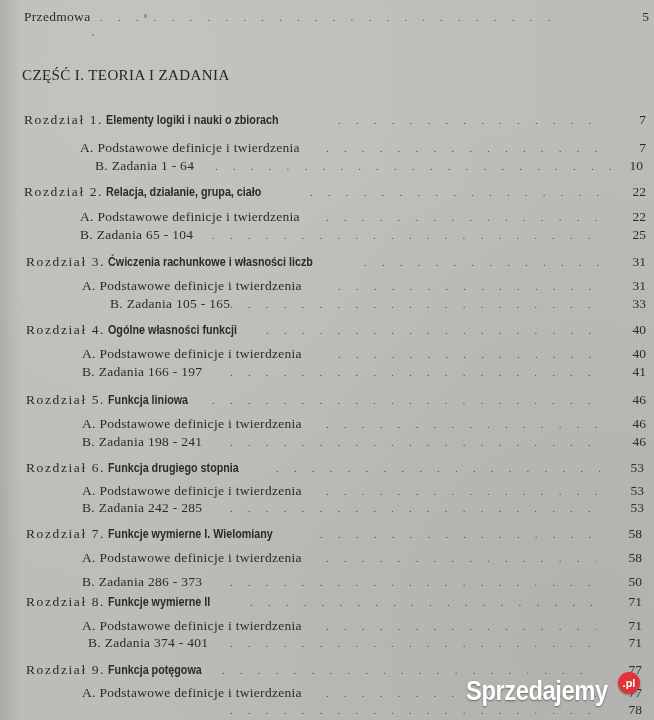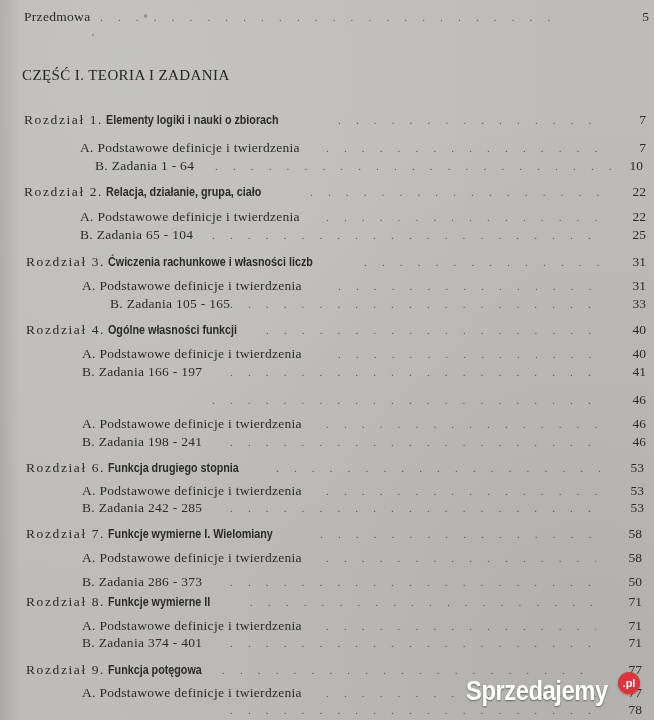--- a/index.html
+++ b/index.html
@@ -203,20 +203,24 @@
     <span class="leader" style="left:338px; width:262px;">. . . . . . . . . . . . . . . . . . . . . . . . . . . . . . . . . . . . . . . . . . . . . . . . . . . . . . . . . . . . . . . . . . . . . . . . . . . . . . . . . . . .</span>
     <span class="page-num" style="left:606px;">40</span>
   </div>
   <div class="row" style="top:363px;">
     <span class="label sub" style="left:82px;">B. Zadania 166 - 197</span>
     <span class="leader" style="left:230px; width:370px;">. . . . . . . . . . . . . . . . . . . . . . . . . . . . . . . . . . . . . . . . . . . . . . . . . . . . . . . . . . . . . . . . . . . . . . . . . . . . . . . . . . . .</span>
     <span class="page-num" style="left:606px;">41</span>
   </div>
 
   <div class="row" style="top:391px;">
+    <span class="label" style="left:26px;">
+      <span class="prefix">Rozdział 5.</span>
+      <span class="title-bold">Funkcja liniowa</span>
+    </span>
     <span class="leader" style="left:212px; width:388px;">. . . . . . . . . . . . . . . . . . . . . . . . . . . . . . . . . . . . . . . . . . . . . . . . . . . . . . . . . . . . . . . . . . . . . . . . . . . . . . . . . . . .</span>
     <span class="page-num" style="left:606px;">46</span>
   </div>
   <div class="row" style="top:415px;">
     <span class="label sub" style="left:82px;">A. Podstawowe definicje i twierdzenia</span>
     <span class="leader" style="left:326px; width:274px;">. . . . . . . . . . . . . . . . . . . . . . . . . . . . . . . . . . . . . . . . . . . . . . . . . . . . . . . . . . . . . . . . . . . . . . . . . . . . . . . . . . . .</span>
     <span class="page-num" style="left:606px;">46</span>
   </div>
   <div class="row" style="top:433px;font-family:Liberation Serif, serif;">
     <span class="label sub" style="left:82px;">B. Zadania 198 - 241</span>
@@ -269,21 +273,21 @@
     </span>
     <span class="leader" style="left:250px; width:346px;">. . . . . . . . . . . . . . . . . . . . . . . . . . . . . . . . . . . . . . . . . . . . . . . . . . . . . . . . . . . . . . . . . . . . . . . . . . . . . . . . . . . .</span>
     <span class="page-num" style="left:602px;">71</span>
   </div>
   <div class="row" style="top:617px;">
     <span class="label sub" style="left:82px;">A. Podstawowe definicje i twierdzenia</span>
     <span class="leader" style="left:326px; width:270px;">. . . . . . . . . . . . . . . . . . . . . . . . . . . . . . . . . . . . . . . . . . . . . . . . . . . . . . . . . . . . . . . . . . . . . . . . . . . . . . . . . . . .</span>
     <span class="page-num" style="left:602px;">71</span>
   </div>
   <div class="row" style="top:634px;">
-    <span class="label sub" style="left:82px;">B. Zadania 374 - 401</span>
+    <span class="label sub" style="left:88px;">B. Zadania 374 - 401</span>
     <span class="leader" style="left:230px; width:366px;">. . . . . . . . . . . . . . . . . . . . . . . . . . . . . . . . . . . . . . . . . . . . . . . . . . . . . . . . . . . . . . . . . . . . . . . . . . . . . . . . . . . .</span>
     <span class="page-num" style="left:602px;">71</span>
   </div>
 
   <div class="row" style="top:661px;">
     <span class="label" style="left:26px;">
       <span class="prefix">Rozdział 9.</span>
       <span class="title-bold">Funkcja potęgowa</span>
     </span>
     <span class="leader" style="left:222px; width:374px;">. . . . . . . . . . . . . . . . . . . . . . . . . . . . . . . . . . . . . . . . . . . . . . . . . . . . . . . . . . . . . . . . . . . . . . . . . . . . . . . . . . . .</span>

